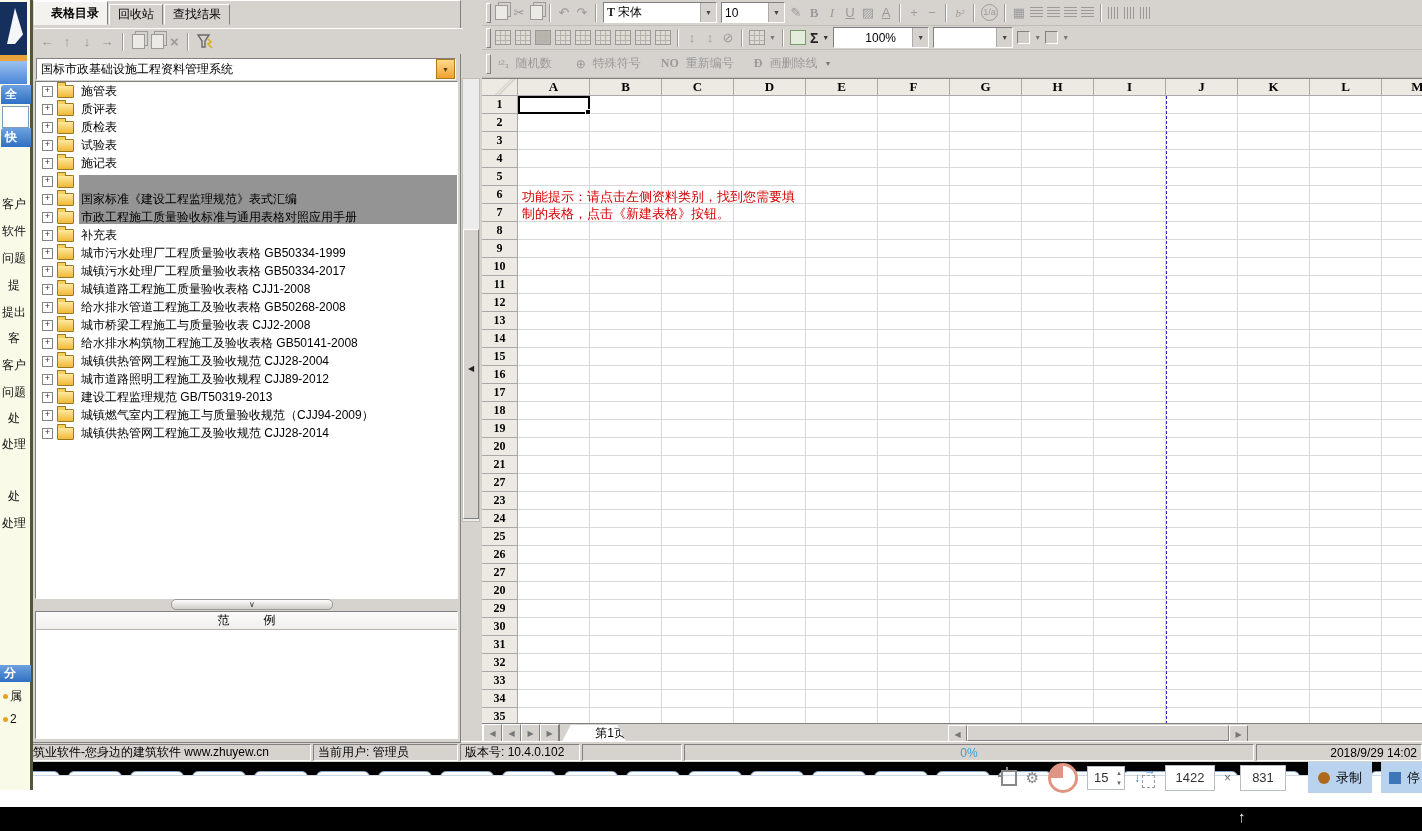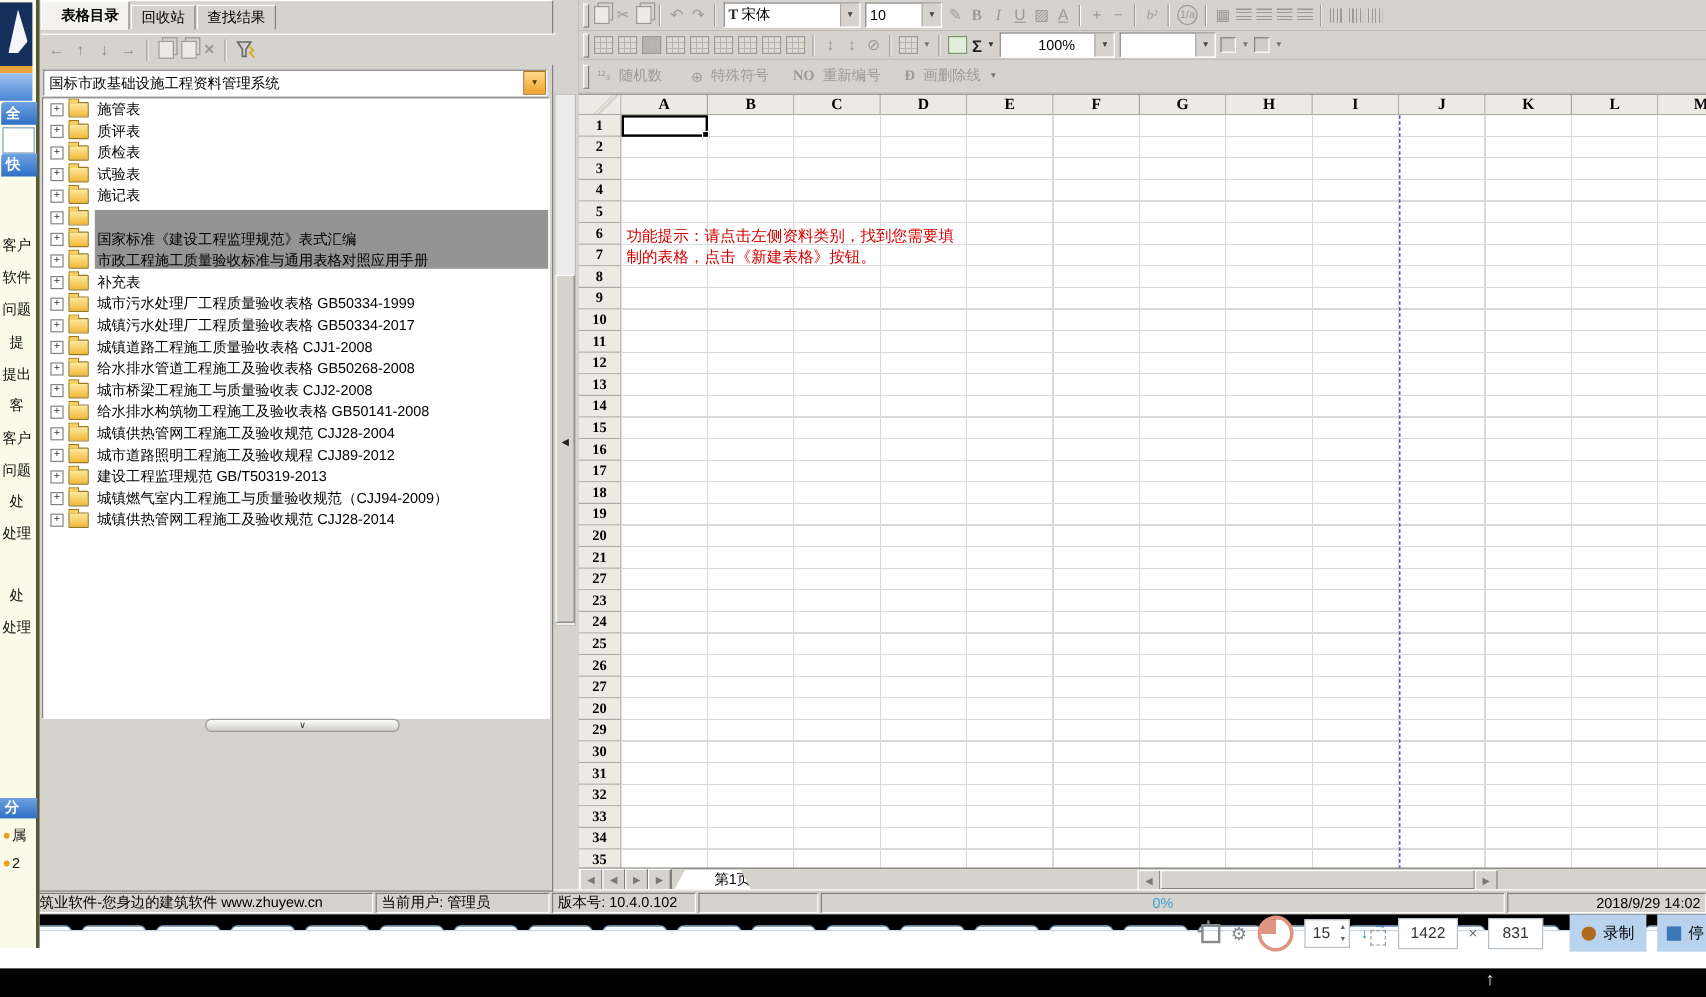--- a/index.html
+++ b/index.html
@@ -318,20 +318,23 @@
           <span class="folder"></span>
           <span class="tlabel">城镇燃气室内工程施工与质量验收规范（CJJ94-2009）</span>
         </div>
         <div class="trow">
           <span class="plusbox">+</span>
           <span class="folder"></span>
           <span class="tlabel">城镇供热管网工程施工及验收规范 CJJ28-2014</span>
         </div>
       </div>
     <div id="splitter-btn">∨</div>
+    <div id="example-box">
+      <div id="example-hdr">范例</div>
+    </div>
   </div>
 
   <div id="divider" class="abs">
     <div id="vtrack">
       <div id="vthumb"></div>
       <div id="collapse-arrow">◀</div>
     </div>
   </div>
 
   <div id="sheet" class="abs">

